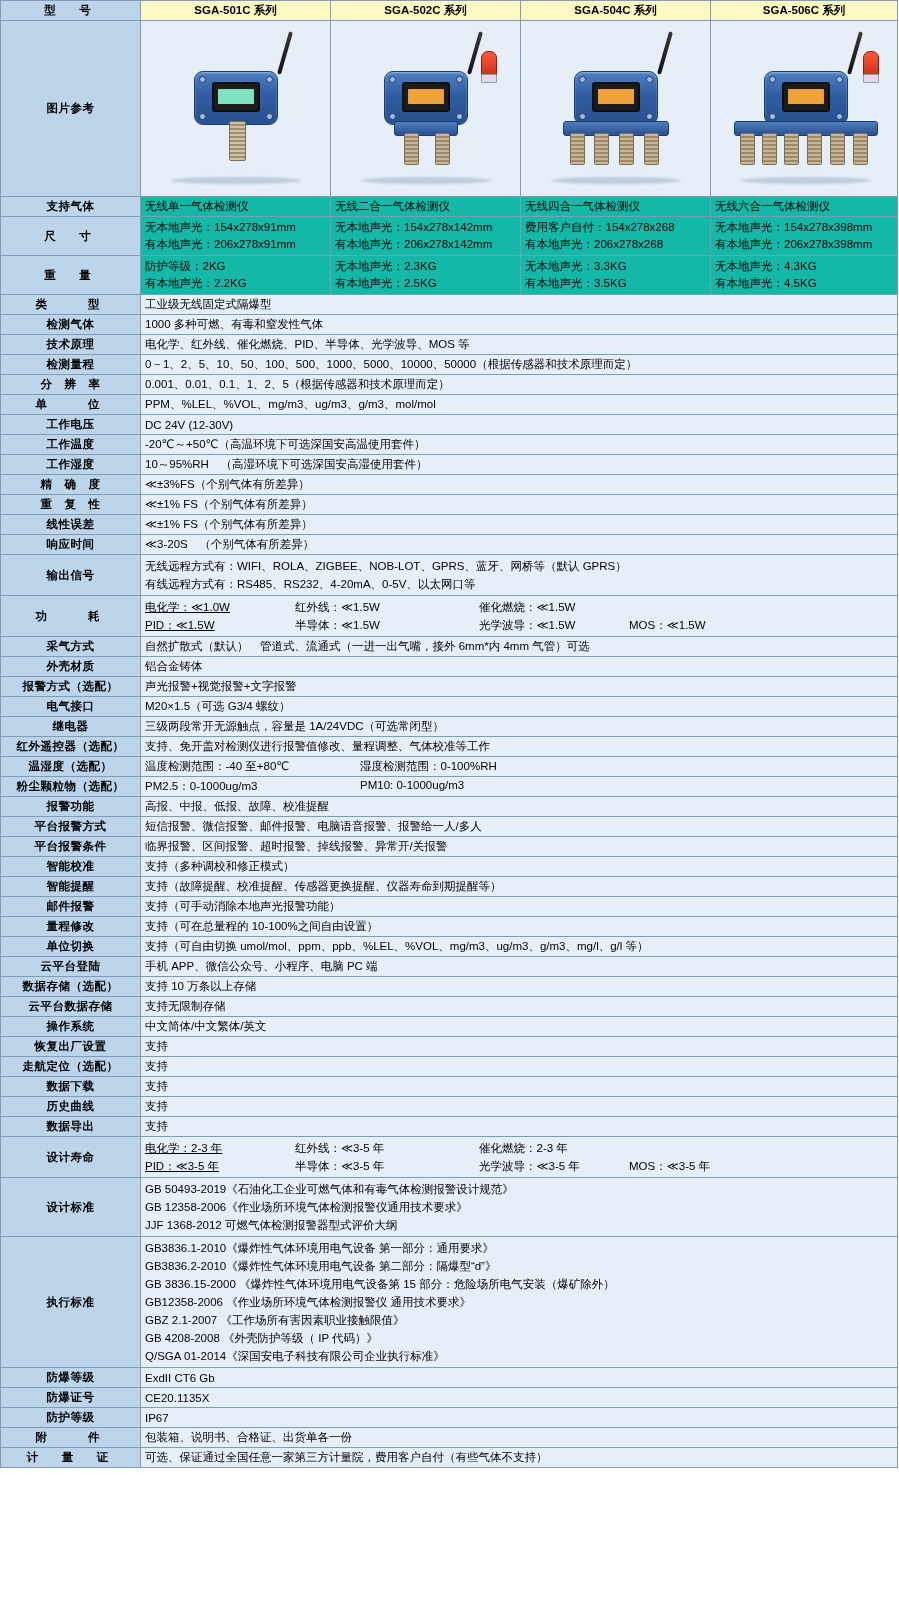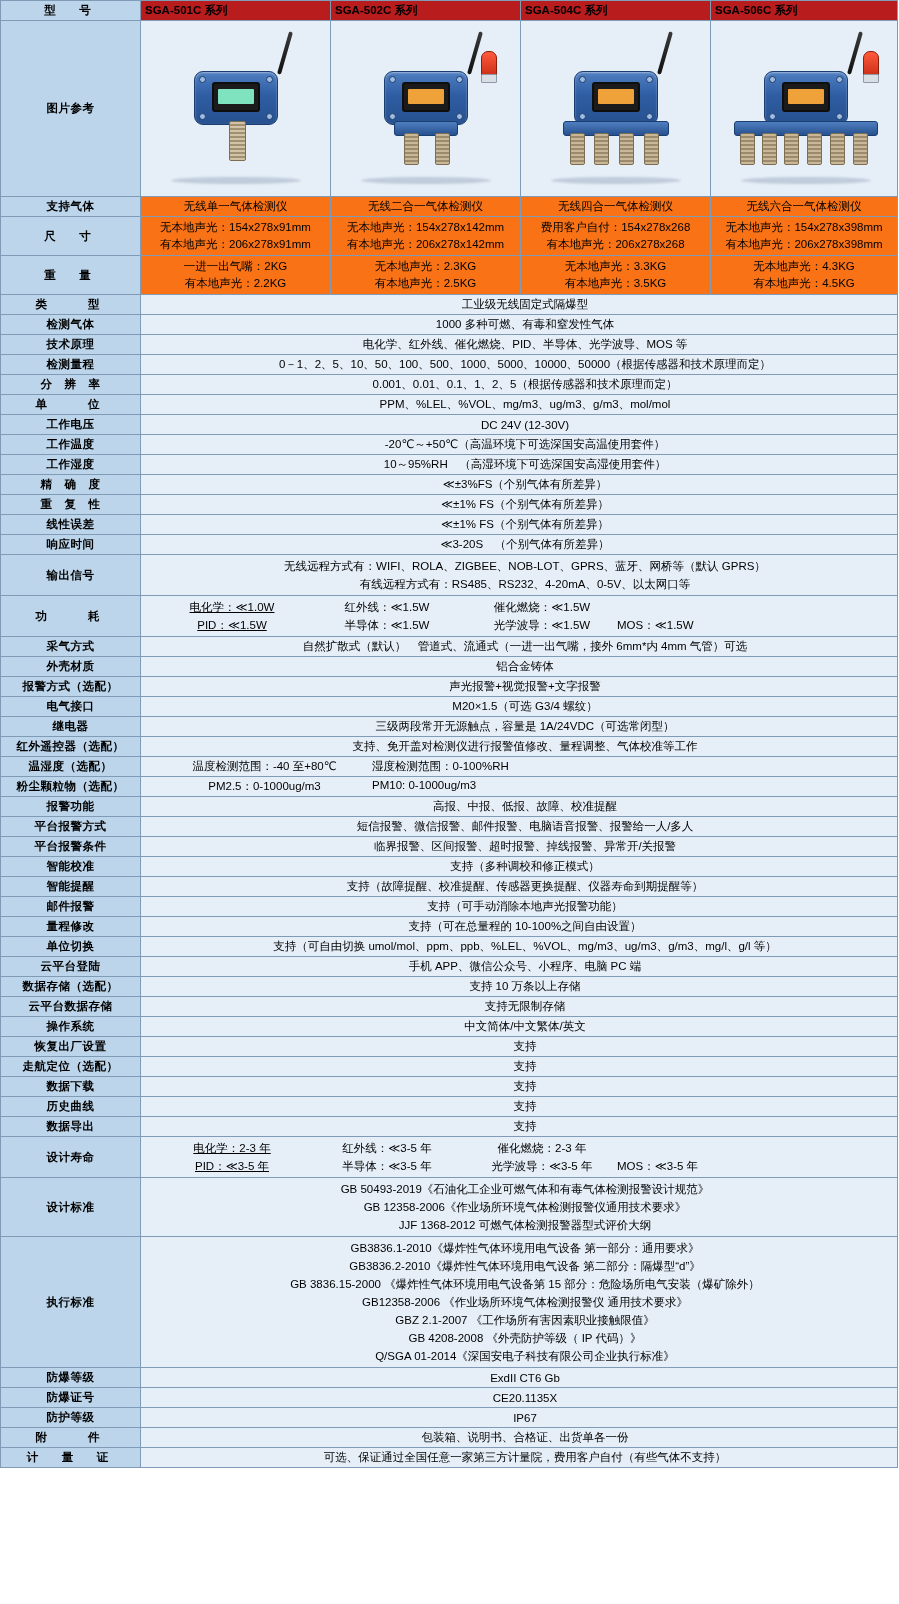--- a/index.html
+++ b/index.html
@@ -24,40 +24,41 @@
   .lbl{
     background:#bcd5ea;
     text-align:center;
     font-weight:bold;
     letter-spacing:0.5px;
     width:140px;
   }
   .lbl-spaced{letter-spacing:6px;}
   .val{
     background:#e6eff8;
-    padding-left:16px;
+    padding-left:4px;
+    text-align:left;
+  }
+  .val-c{
+    background:#14b8a6;
+    text-align:left;
+  }
+  .hdr{
+    background:#fef9c3;
     text-align:center;
-  }
-  .val-c{
-    background:#f97316;
-    text-align:center;
-  }
-  .hdr{
-    background:#b91c1c;
     font-weight:bold;
   }
   .twoline > div{line-height:17px;}
   .pic-cell{background:#e6eff8;text-align:center;padding:4px 0;}
   .multi{line-height:18px;}
   .multi div{white-space:nowrap;}
   .fcol{display:flex;}
   .fcol span{display:inline-block;}
   .w1{width:150px;text-decoration:underline;}
   .w2{width:160px;}
-  .w3{width:150px;}
+  .w3{width:150px;margin-left:24px;}
   
   .device{position:relative;display:inline-block;width:100%;height:165px;}
   .dev-wrap{position:relative;width:190px;height:165px;margin:0 auto;}
   .body-box{
     position:absolute;left:50%;transform:translateX(-50%);
     top:46px;width:82px;height:52px;border-radius:9px;
     background:linear-gradient(180deg,#4f7ec0 0%,#2f5da3 45%,#27518f 100%);
     border:1px solid #1b3e70;
     box-shadow:inset 0 1px 2px rgba(255,255,255,.45);
   }
@@ -243,21 +244,21 @@
     </td>
     <td class="val-c twoline">
       <div>无本地声光：154х278х398mm</div>
       <div>有本地声光：206х278х398mm</div>
     </td>
   </tr>
 
   <tr>
     <td class="lbl lbl-spaced">重　量</td>
     <td class="val-c twoline">
-      <div>一进一出气嘴：2KG</div>
+      <div>防护等级：2KG</div>
       <div>有本地声光：2.2KG</div>
     </td>
     <td class="val-c twoline">
       <div>无本地声光：2.3KG</div>
       <div>有本地声光：2.5KG</div>
     </td>
     <td class="val-c twoline">
       <div>无本地声光：3.3KG</div>
       <div>有本地声光：3.5KG</div>
     </td>

